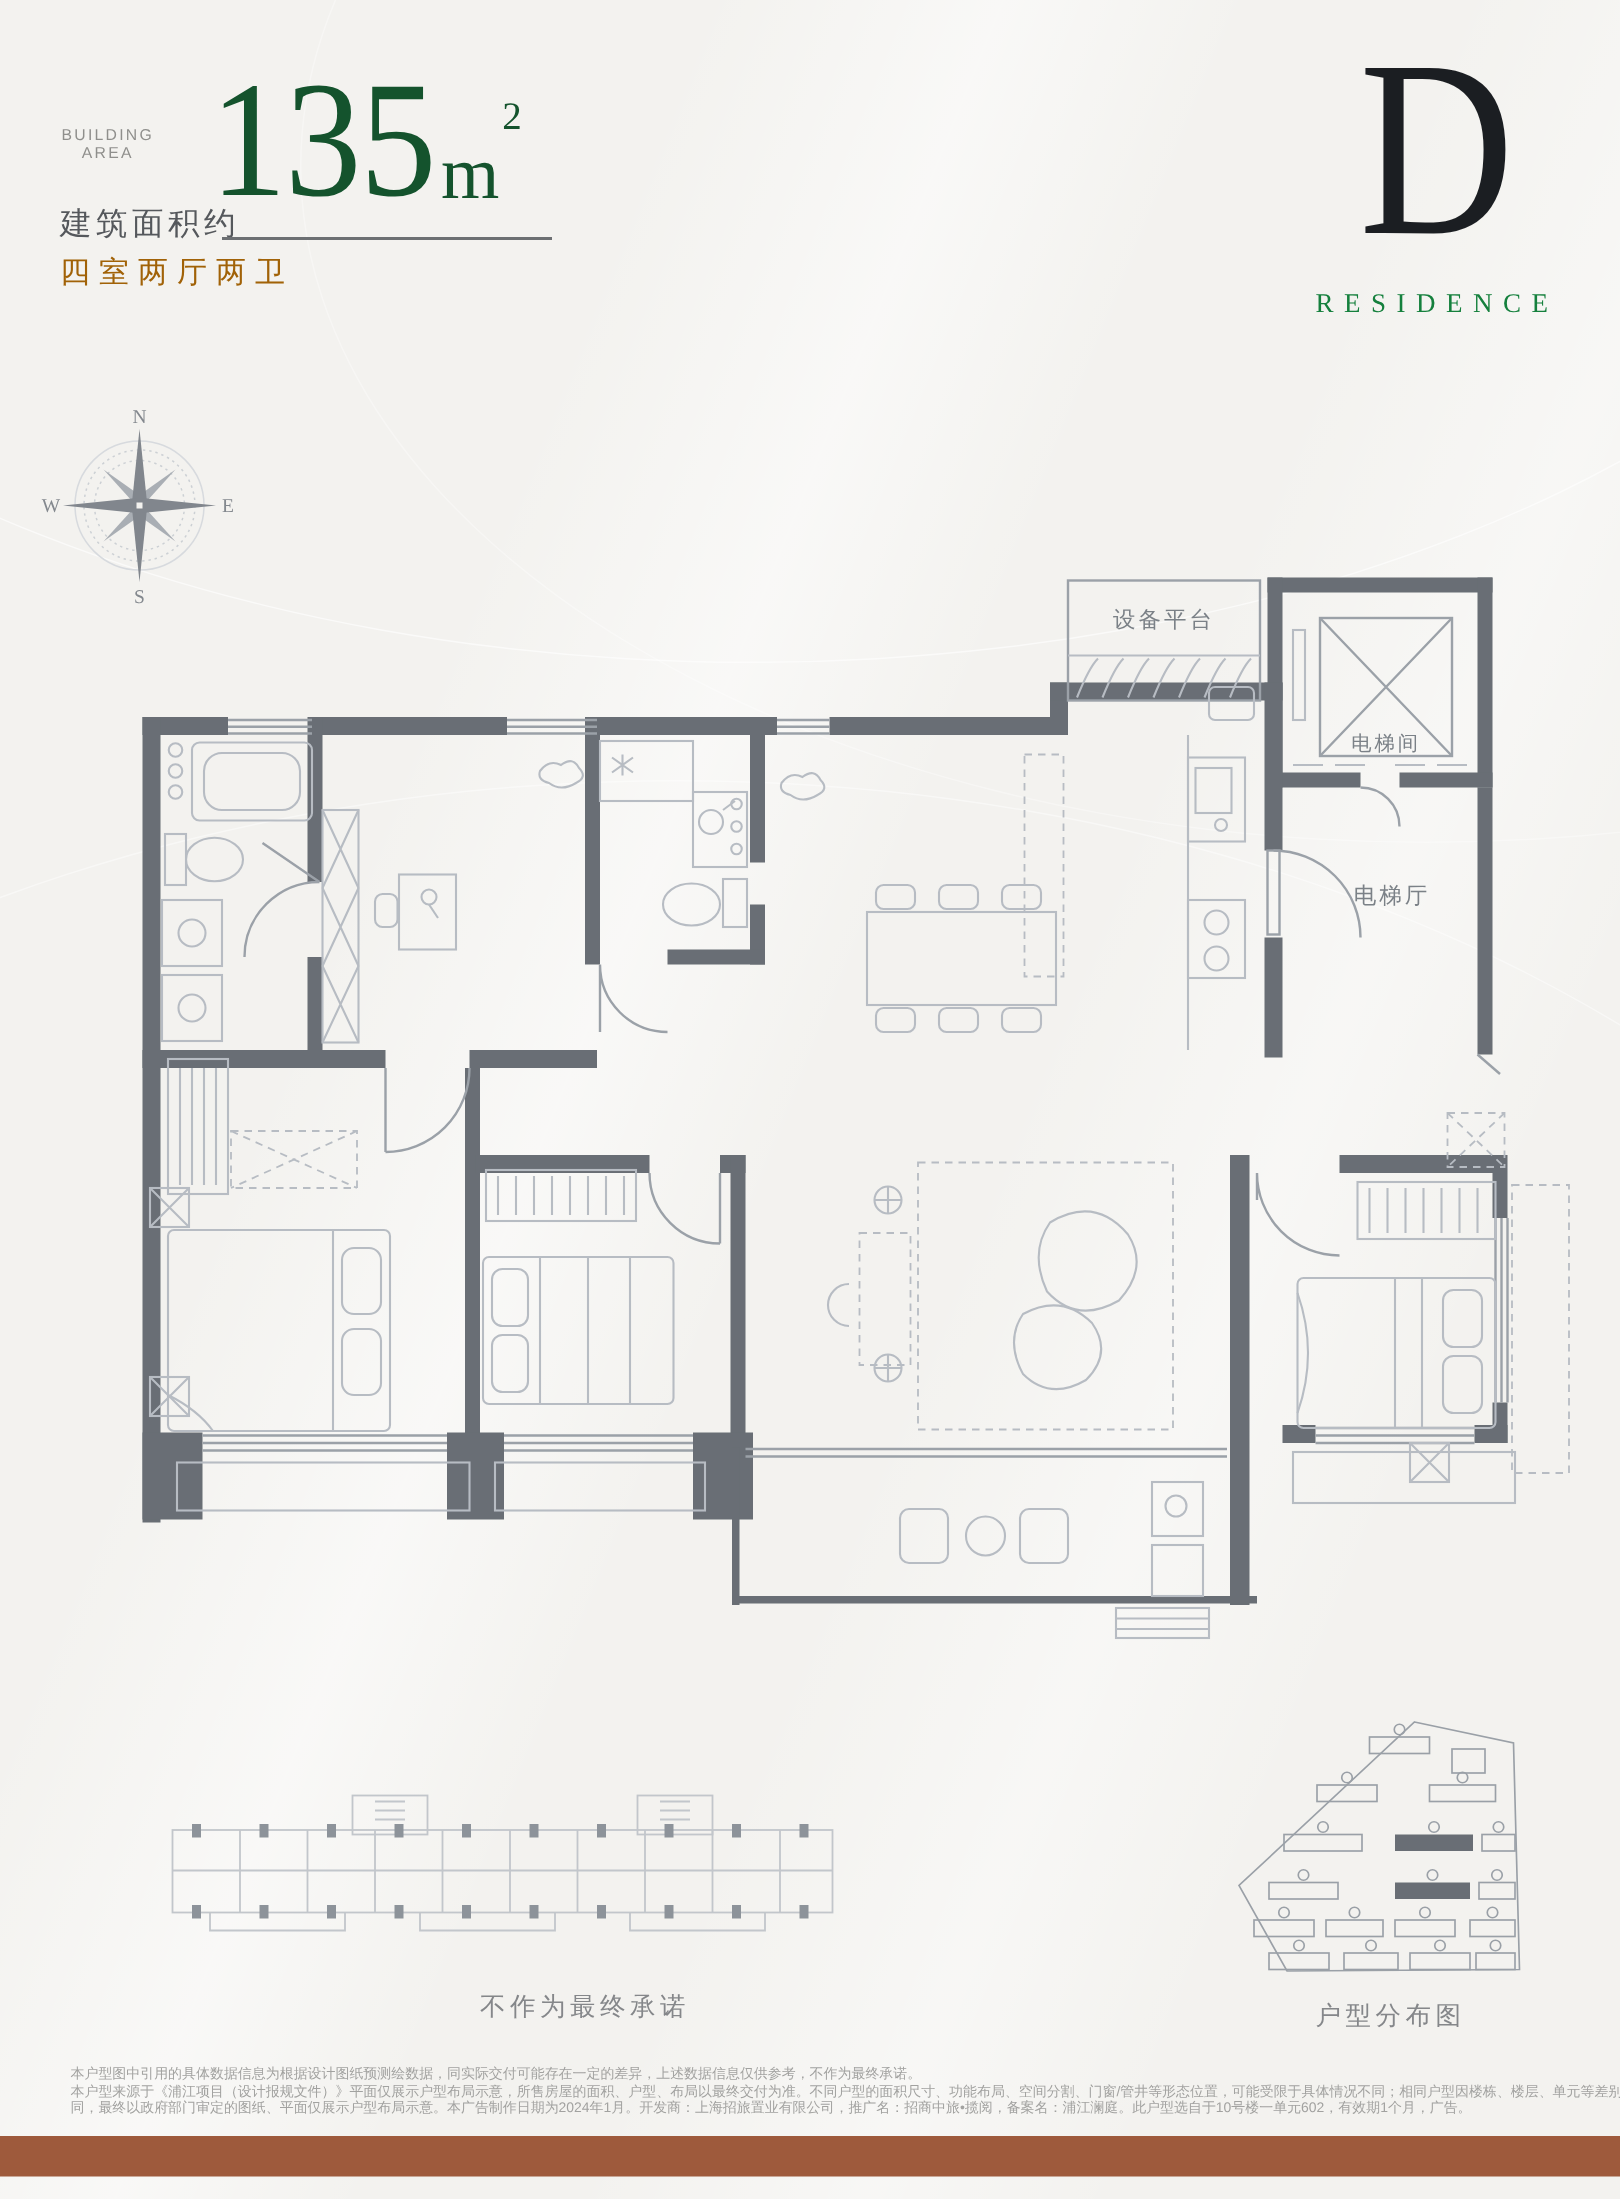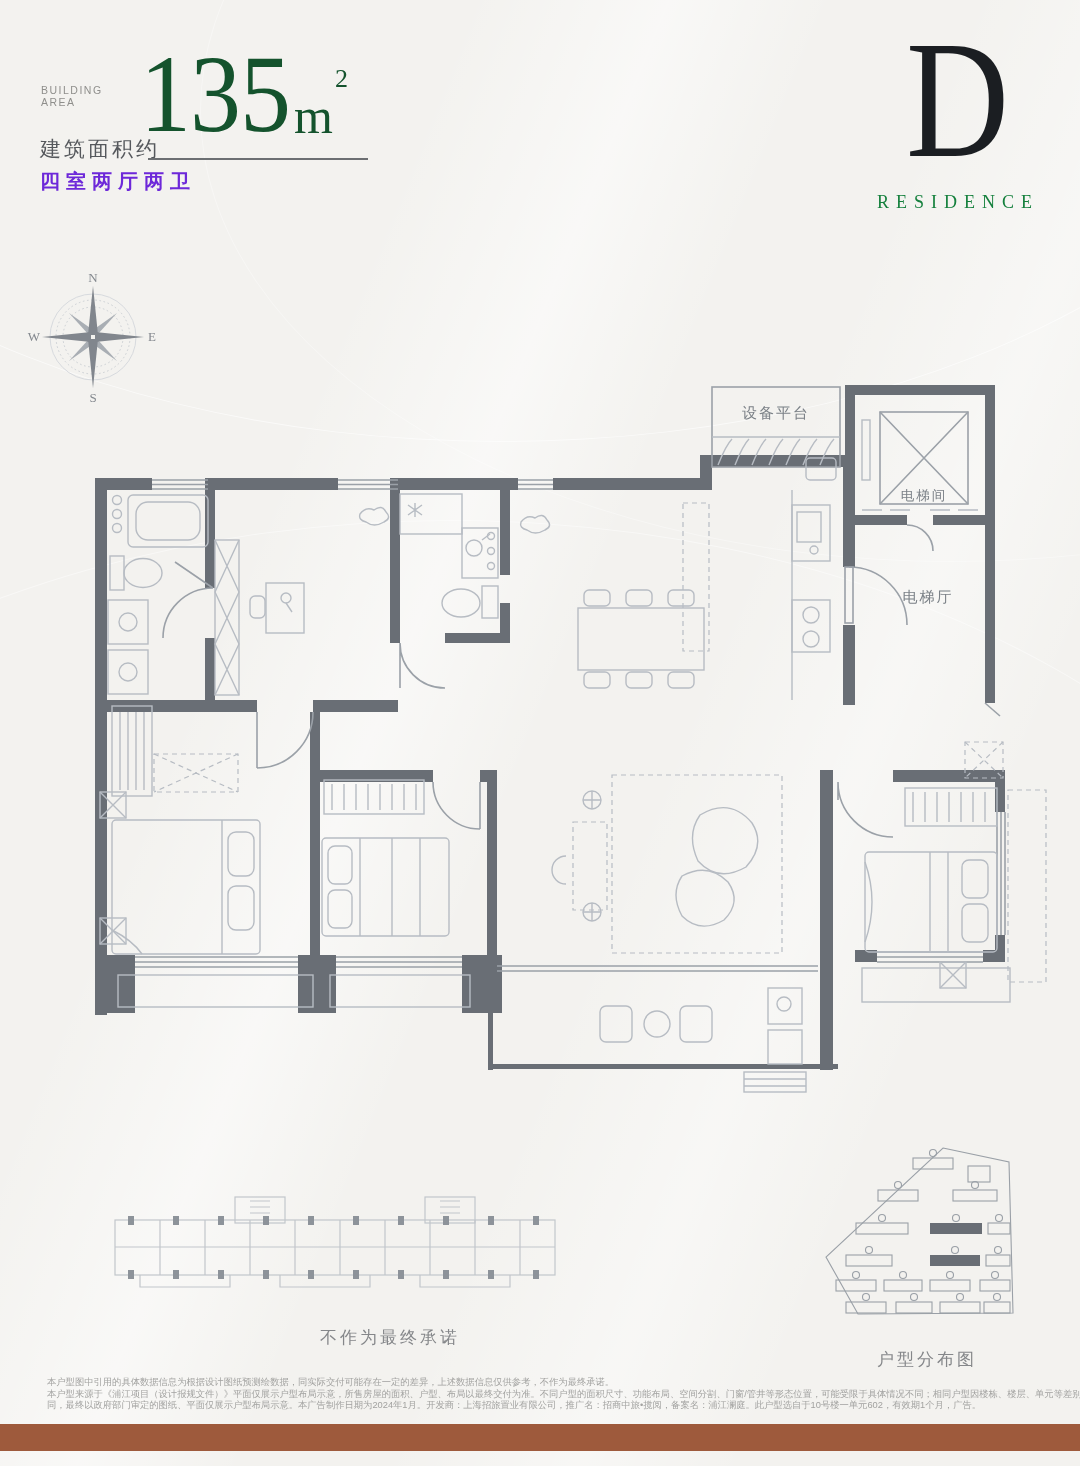--- a/index.html
+++ b/index.html
@@ -8,36 +8,36 @@
   .page::before{content:"";position:absolute;inset:0;
         background:linear-gradient(112deg, rgba(255,255,255,0) 28%, rgba(255,255,255,.5) 40%,
                    rgba(255,255,255,0) 50%, rgba(255,255,255,0) 58%, rgba(255,255,255,.4) 70%, rgba(255,255,255,0) 80%);
         pointer-events:none;}
   .wave{position:absolute;border-radius:50%;border:1.5px solid rgba(255,255,255,.6);pointer-events:none;}
   .w1{width:1700px;height:1000px;left:-350px;top:-560px;}
   .w2{width:1900px;height:1300px;left:-500px;top:520px;border-color:rgba(255,255,255,.45);}
   .w3{width:1500px;height:900px;left:200px;top:-340px;border-color:rgba(255,255,255,.35);}
 
   
-  .hdr-en{position:absolute;left:41px;top:84px;font-size:10.5px;letter-spacing:1.5px;color:#8f8f8c;line-height:12px;}
+  .hdr-en{position:absolute;left:41px;top:84px;font-size:10.5px;letter-spacing:1.5px;color:#8f8f8c;line-height:12px;text-align:center;}
   .hdr-cn{position:absolute;left:40px;top:116px;font-size:21px;letter-spacing:3px;color:#55585c;margin-top:19px;}
   .area-row{position:absolute;left:140px;top:40px;color:#14532d;white-space:nowrap;}
   .area-num{font-family:"Liberation Serif",serif;font-size:102px;letter-spacing:-1px;display:inline-block;transform:scaleY(1.08);transform-origin:bottom;}
   .area-m{font-family:"Liberation Serif",serif;font-size:50px;margin-left:4px;}
   .area-sup{font-family:"Liberation Serif",serif;font-size:26px;vertical-align:46px;margin-left:2px;}
   .rule{position:absolute;left:148px;top:158px;width:220px;height:1.5px;background:#6c6f72;}
-  .layout-cn{position:absolute;left:40px;top:168px;font-size:20px;letter-spacing:6px;color:#6d28d9;font-weight:bold;}
+  .layout-cn{position:absolute;left:40px;top:168px;font-size:20px;letter-spacing:6px;color:#a16207;}
 
   .d-wrap{position:absolute;left:858px;top:24px;width:200px;text-align:center;color:#1b1e22;}
   .d-letter{font-family:"Liberation Serif",serif;font-size:168px;line-height:150px;display:inline-block;transform:scaleX(.85);}
   .d-word{font-family:"Liberation Serif",serif;font-size:18px;letter-spacing:7px;color:#15803d;margin-top:18px;}
 
   .caption{position:absolute;font-size:17px;letter-spacing:3px;color:#85878a;text-align:center;}
   .cap-left{left:270px;top:1326px;width:240px;}
-  .cap-right{left:822px;top:1332px;width:210px;margin-top:16px;}
+  .cap-right{left:822px;top:1332px;width:210px;}
 
   .disc{position:absolute;left:18px;top:1377px;width:1046px;color:#a2a2a0;font-size:9.3px;line-height:11.5px;margin-left:29px;}
   .disc div{white-space:nowrap;overflow:hidden;}
 
   .accent-bar{position:absolute;left:0;right:0;top:1424px;height:27px;background:#9e5a3c;}
 
   svg{position:absolute;left:0;top:0;}
   .wall{fill:#696e75;}
   .ln{stroke:#9ba1a8;stroke-width:1.6;fill:none;}
   .lt{stroke:#b7bcc3;stroke-width:1.4;fill:none;}

